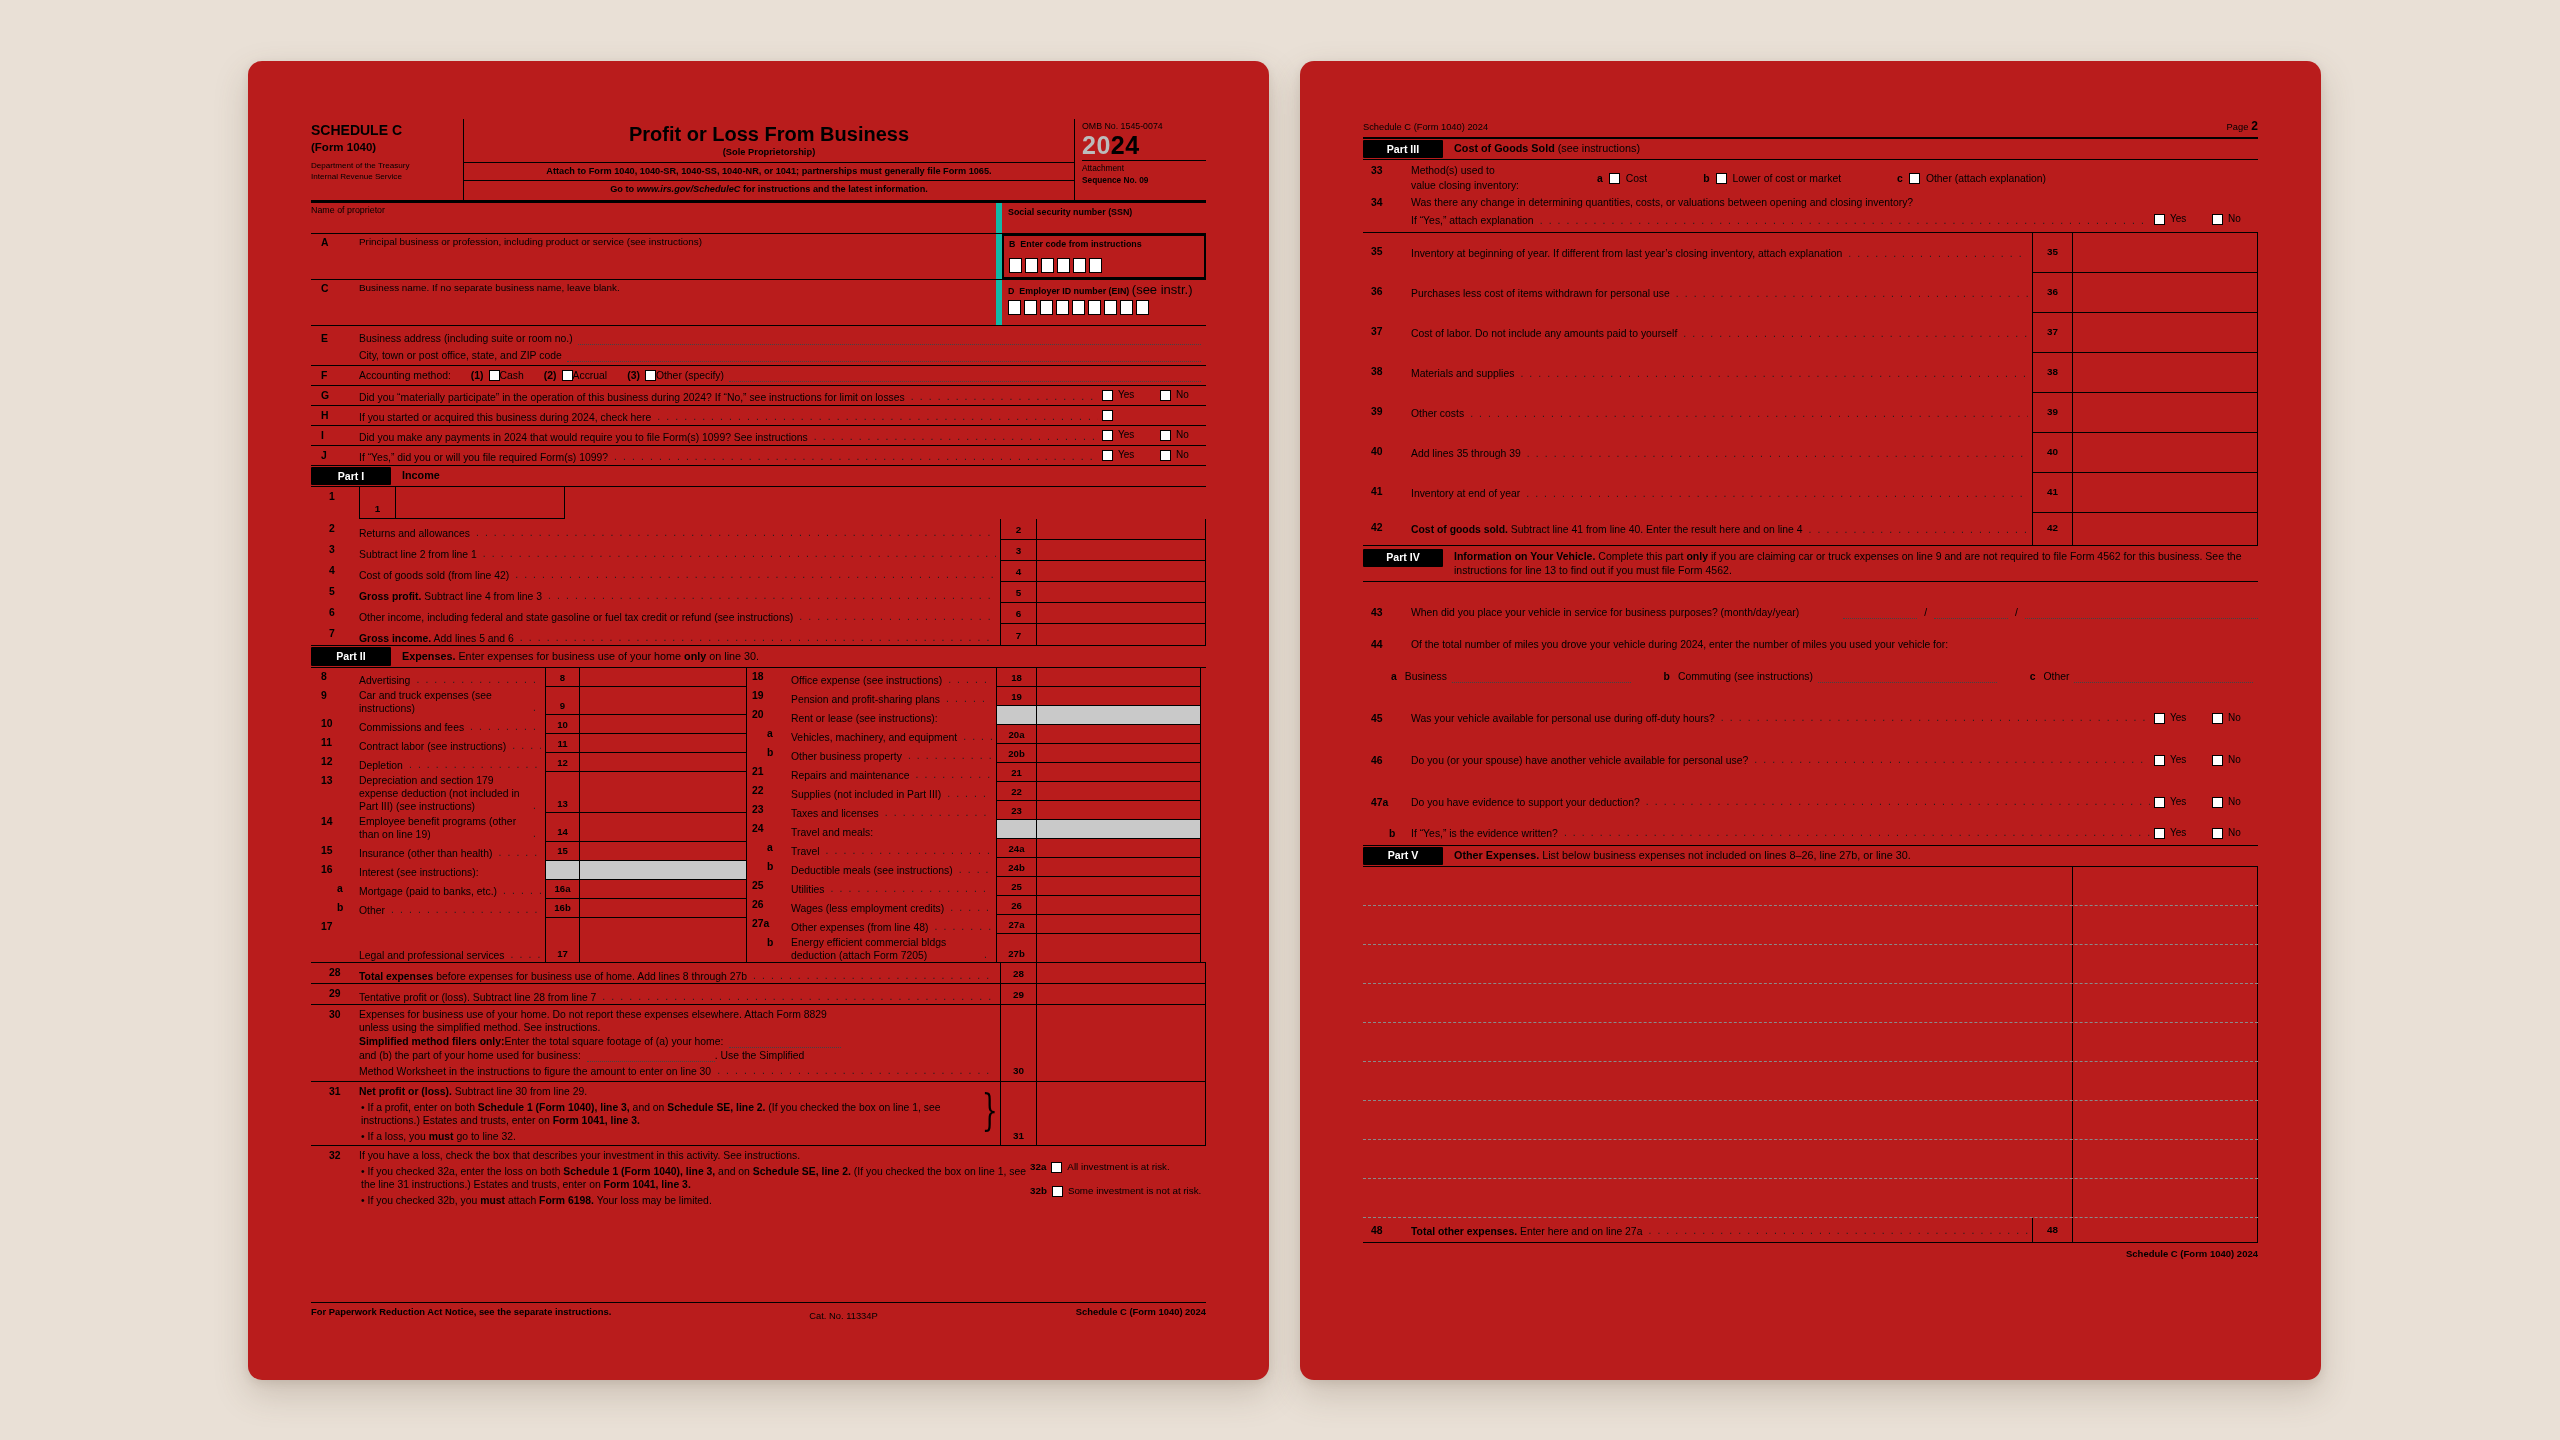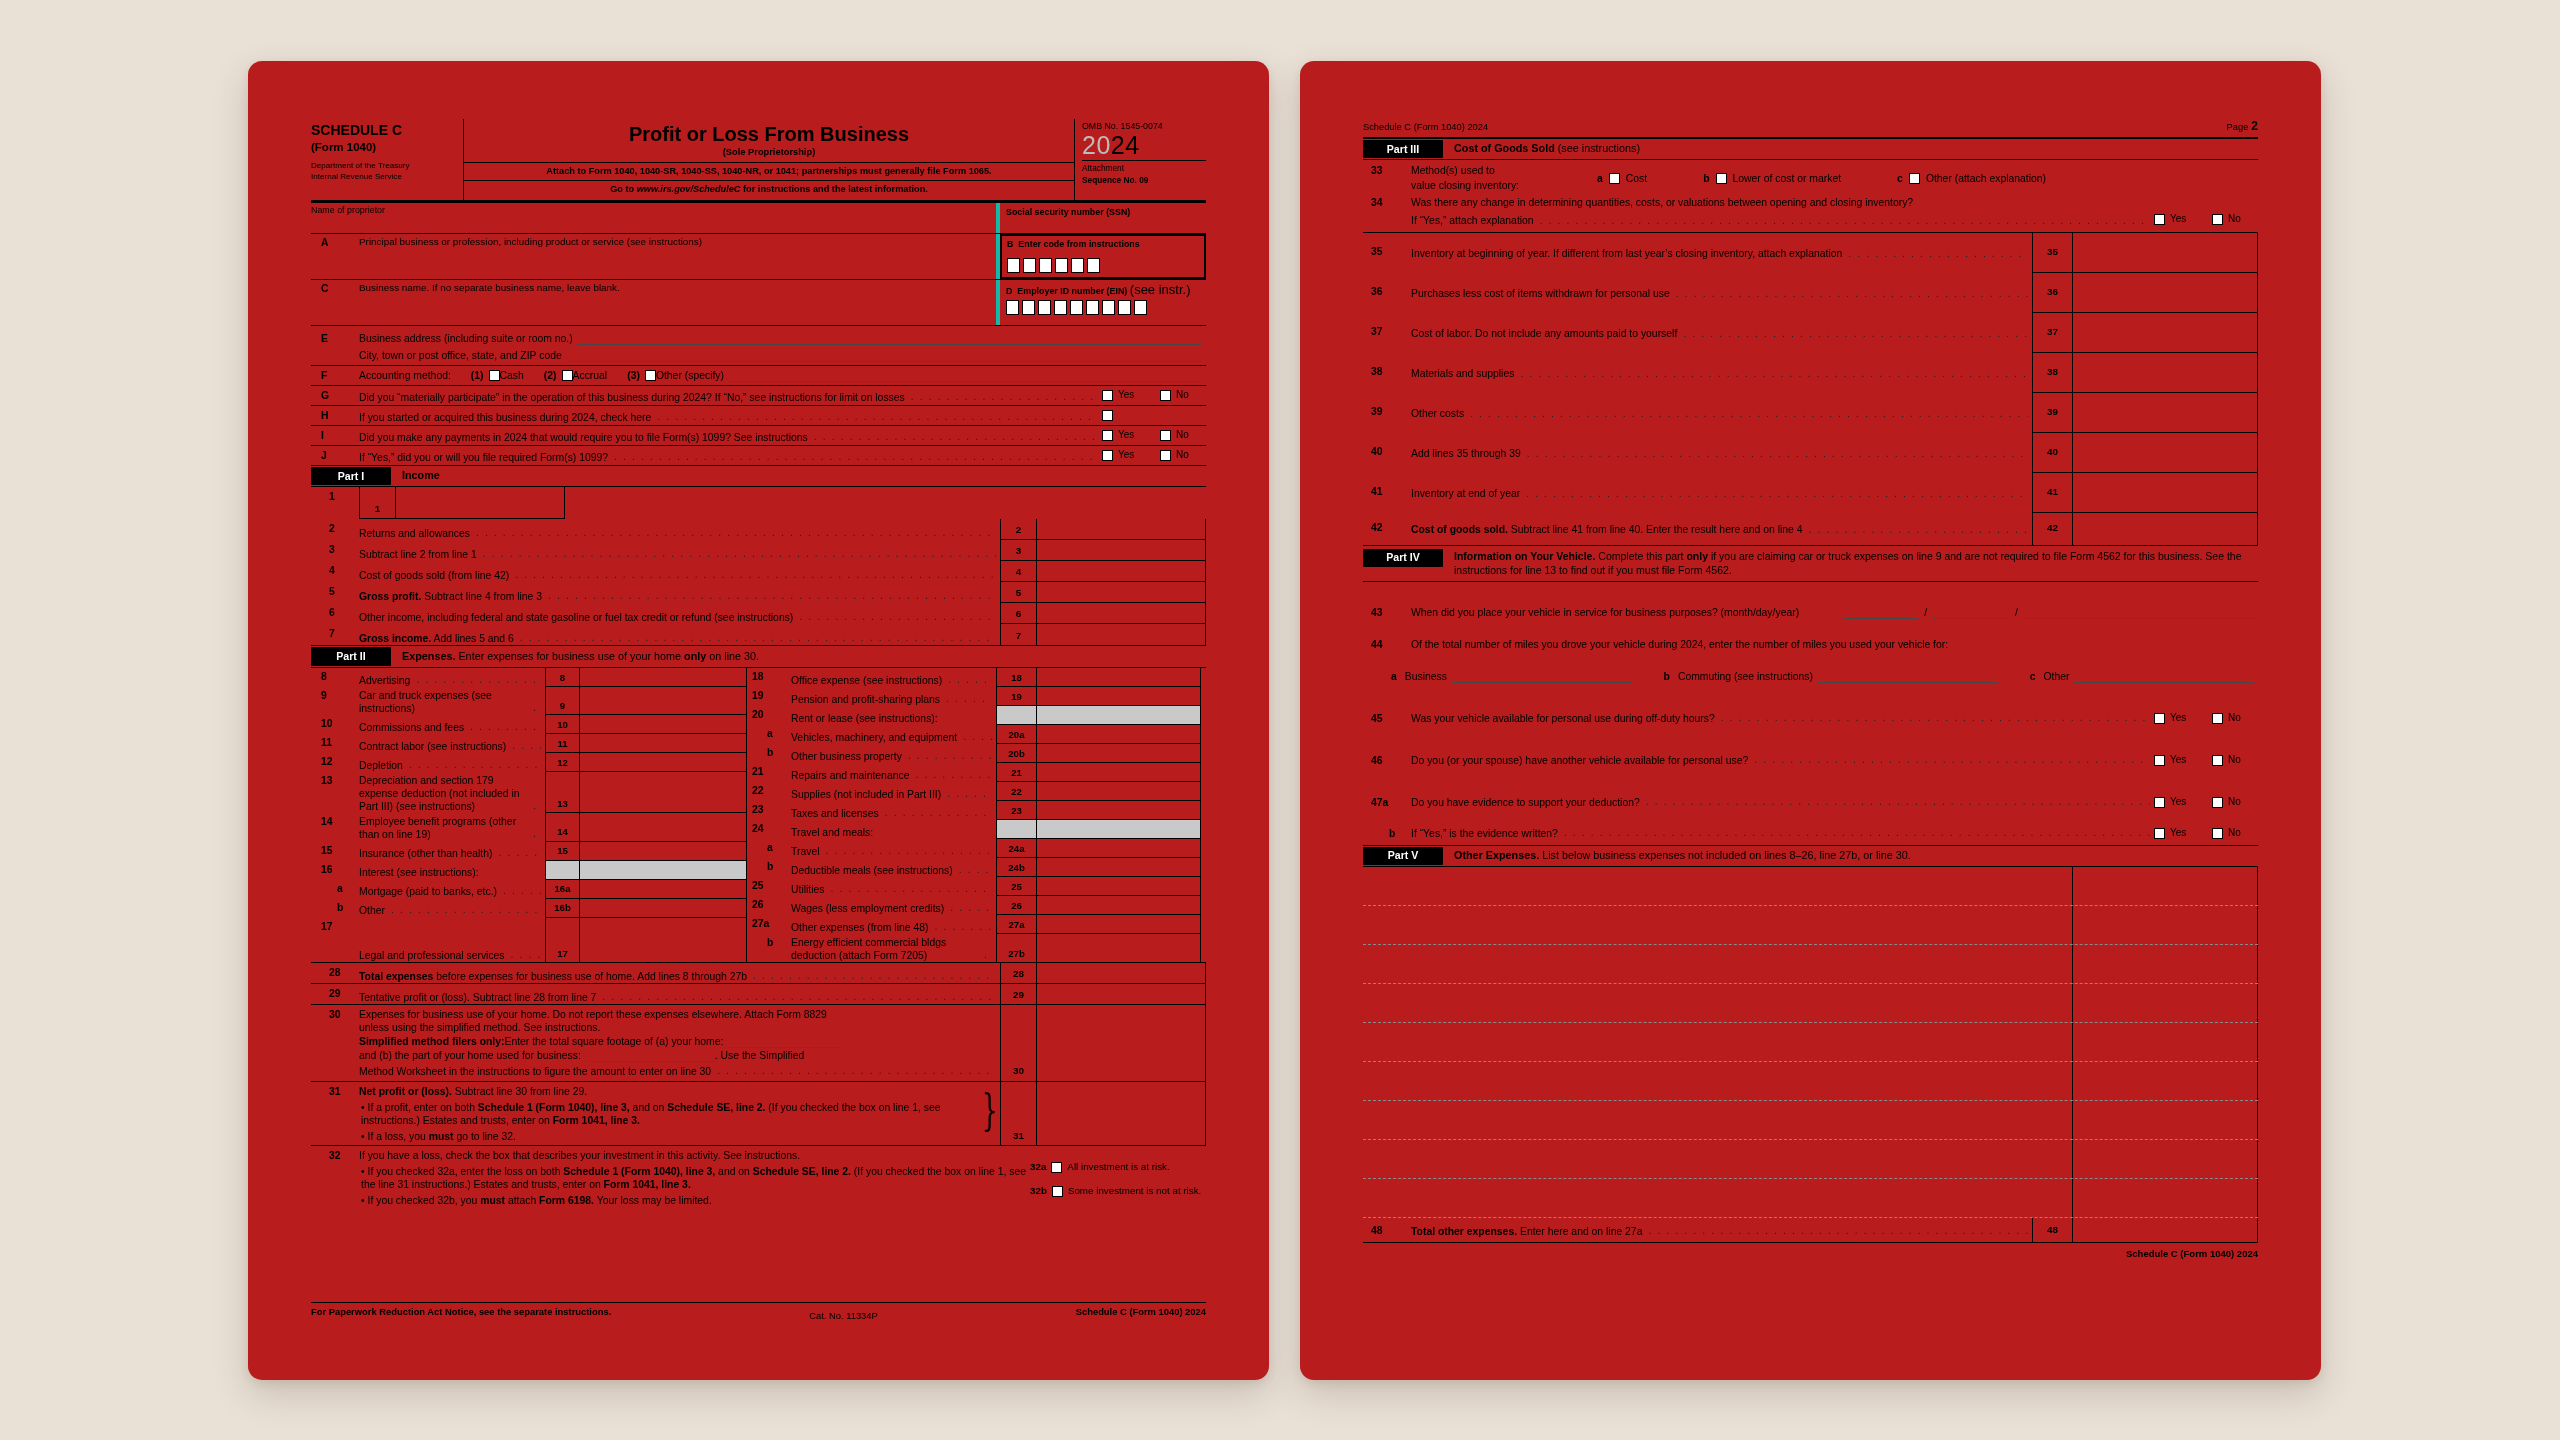--- a/index.html
+++ b/index.html
@@ -33,28 +33,28 @@
 .hc{flex:1;border-left:1.2px solid #000;border-right:1.2px solid #000;text-align:center;display:flex;flex-direction:column}
 .hr{width:131px;padding:2px 0 2px 7px;display:flex;flex-direction:column}
 .sched{font-size:14px;font-weight:700}
 .schedf{font-size:11.5px;font-weight:700;margin-bottom:7px}
 .dept{font-size:8.1px;line-height:1.3}
 .htitle{font-size:20px;font-weight:700;padding-top:3px}
 .hsub{font-size:9.3px;font-weight:700;padding-bottom:3px}
 .hattach{font-size:9.2px;font-weight:700;border-top:1px solid #000;padding:3px 4px}
 .hgoto{font-size:9.2px;font-weight:700;border-top:1px solid #000;padding:3px 4px 4px;flex:1}
 .omb{font-size:8.8px}
-.year{font-size:25px;font-weight:400;line-height:1.05;letter-spacing:.5px}
+.year{font-size:25px;font-weight:700;line-height:1.05;letter-spacing:.5px}
 .yg{color:#bcbcbc}
 .aseq{border-top:1px solid #000;font-size:8.3px;margin-top:2px;padding-top:2px;line-height:1.35}
 
 
 .idrow{display:flex;border-bottom:1px solid #000;align-items:stretch}
 .idl{flex:1;min-width:0;padding:2px 4px 2px 0;display:flex;flex-direction:column}
-.idr{width:210px;flex:none;border-left:4px solid #14b8a6;padding:2px 2px 2px 6px}
+.idr{width:210px;flex:none;border-left:6px solid #14b8a6;padding:2px 2px 2px 6px}
 .idr.nopad{padding:0}
 .lab9{font-size:8.9px}
 .ltr{width:48px;padding-left:10px;font-weight:700;flex:none}
 .ind{width:48px;flex:none}
 .fl{display:flex;align-items:flex-start}
 .bbox{height:100%;border:2.6px solid #000;padding:3px 5px 4px;display:flex;flex-direction:column;justify-content:space-between}
 .blab{font-size:8.9px;font-weight:700}
 .dlab{font-size:8.9px;font-weight:700}
 .dnote{font-size:13px;font-weight:400}
 .chs{display:flex;gap:3px;margin-top:2px}

